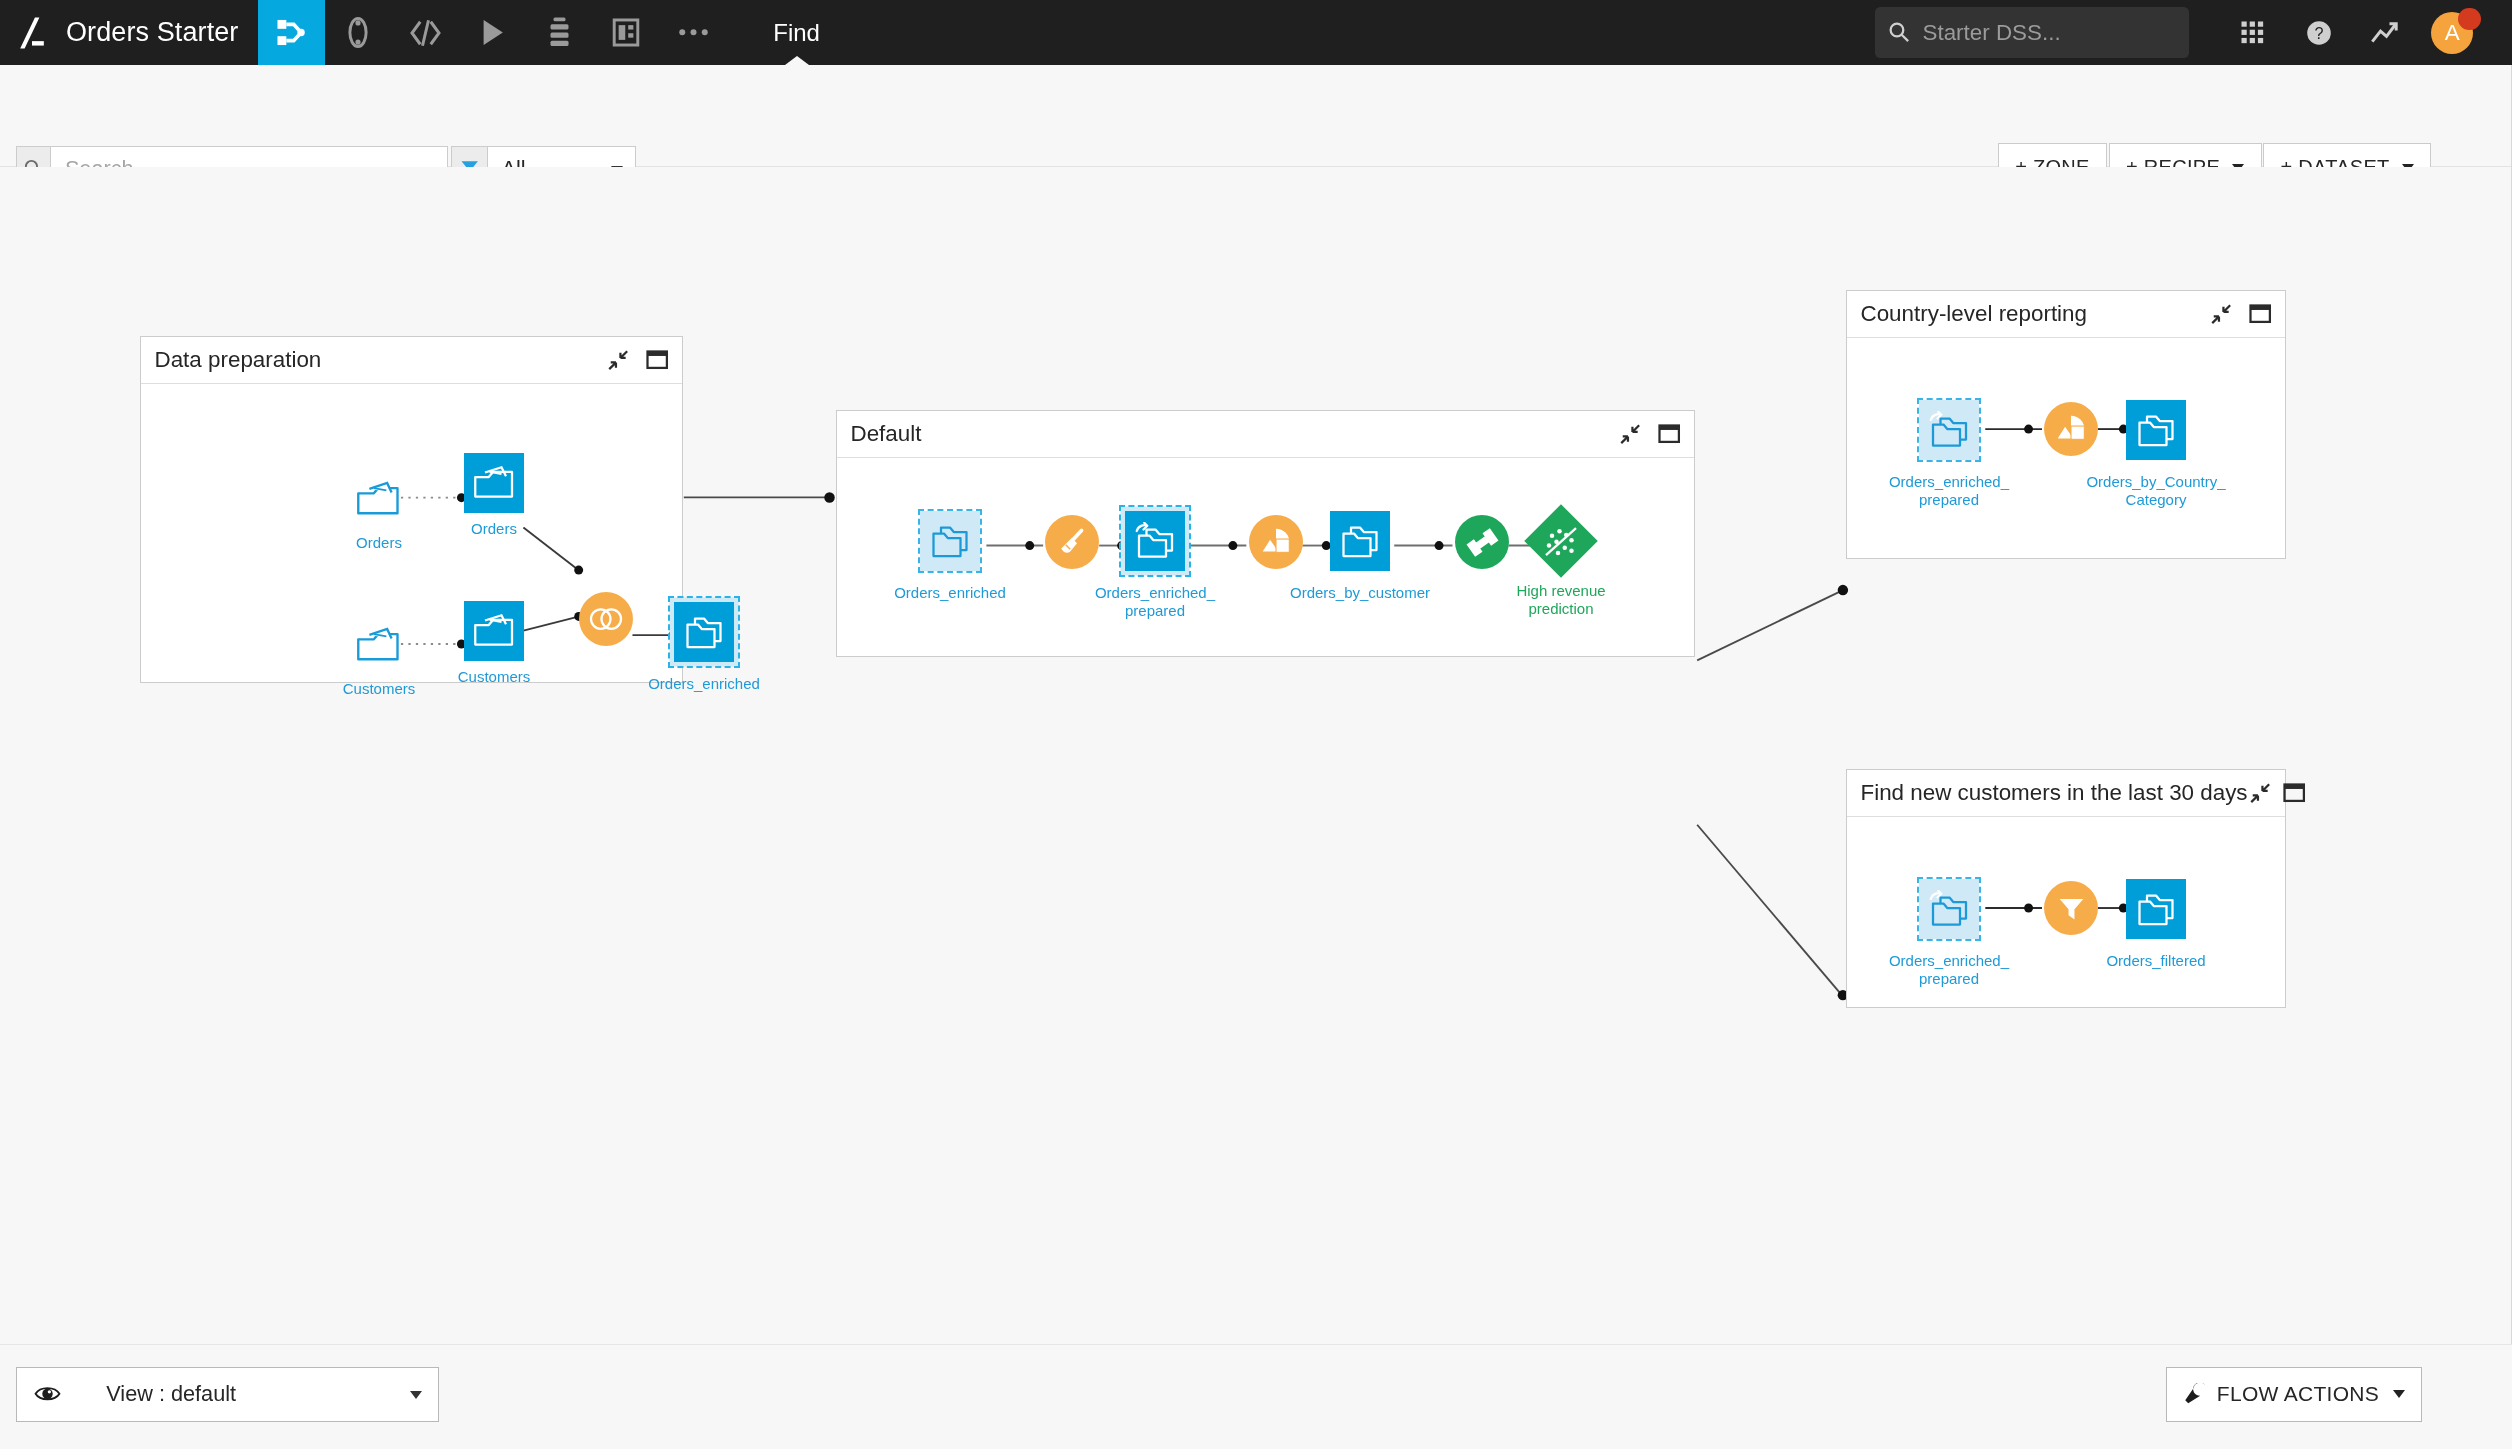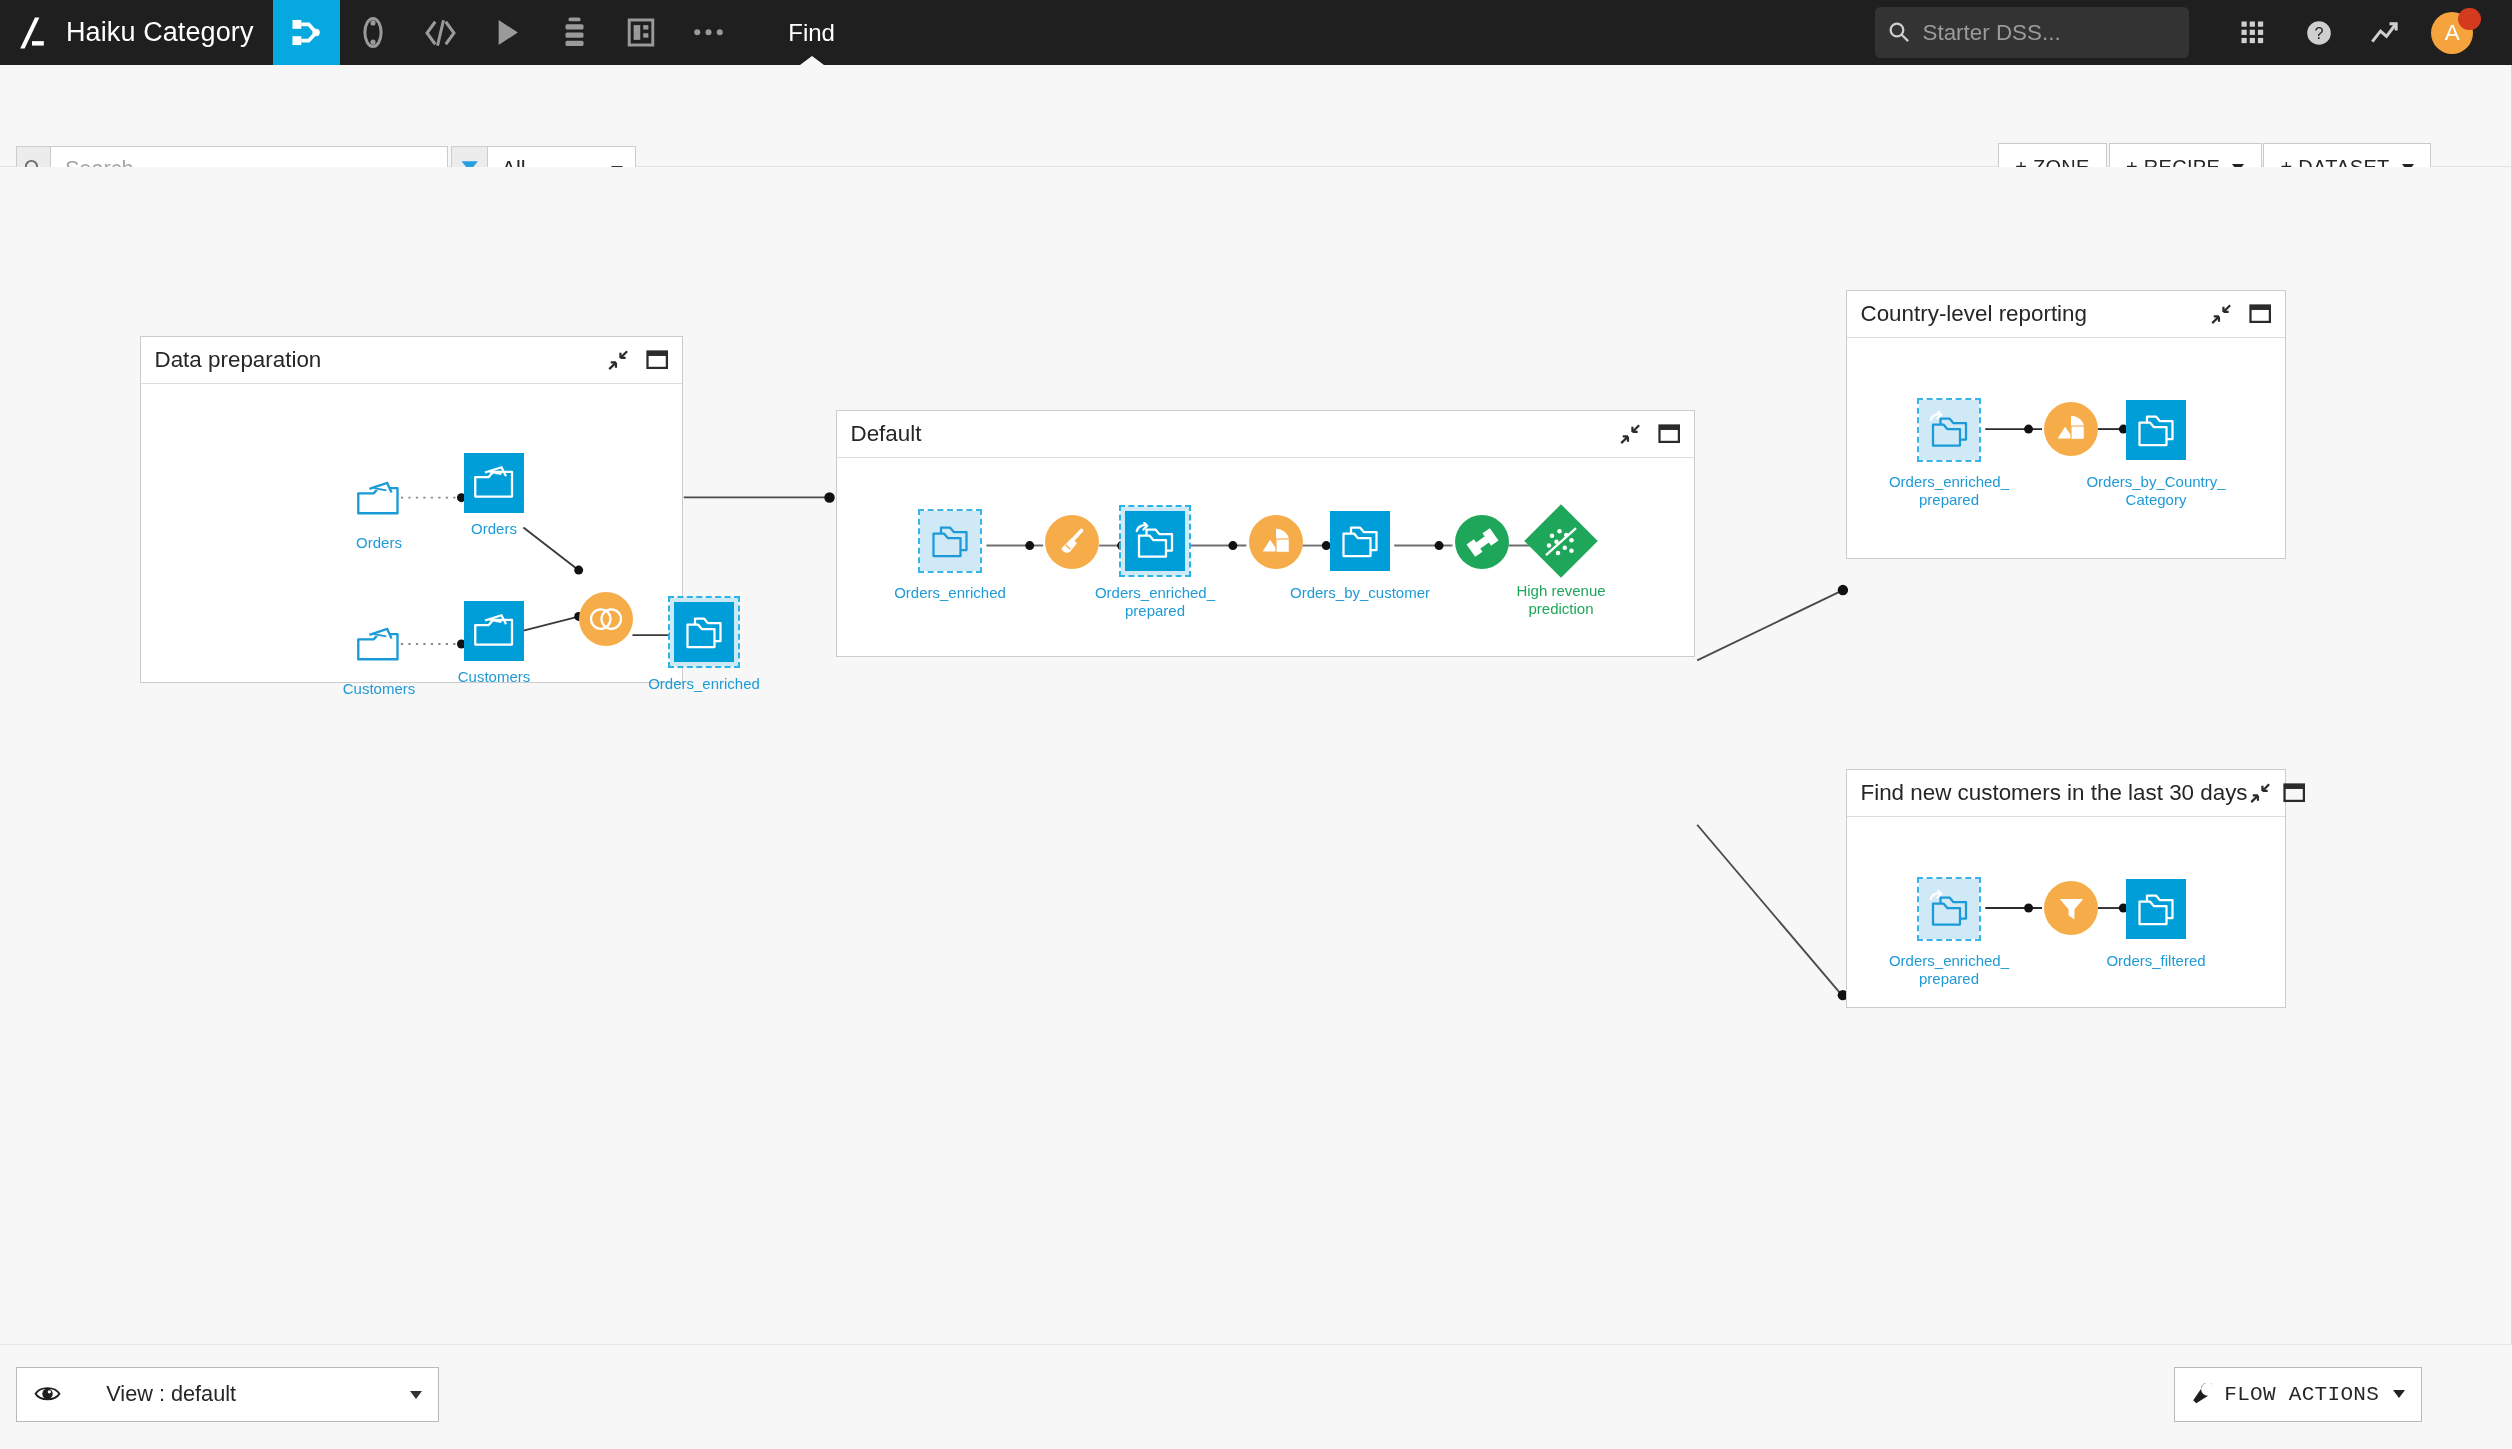--- a/index.html
+++ b/index.html
@@ -179,33 +179,33 @@
     position: absolute; left: 16.4px; top: 21.7px; width: 423px; height: 55px;
     background: #ffffff; border: 0.7px solid #b9b9b9; display: flex;
     align-items: center; padding: 0 12px 0 16.4px; cursor: pointer; gap: 32px;
   }
   #view-select .vs-text { font-size: 21.7px; color: #262626; margin-left: 13.5px; }
   #flow-actions {
     position: absolute; right: 90px; top: 21.7px; height: 55px;
     background: #ffffff; border: 0.7px solid #b9b9b9; display: flex;
     align-items: center; padding: 0 16.4px; cursor: pointer;
   }
-  #flow-actions .fa-text { font-size: 21px; color: #262626; margin-left: 8px; letter-spacing: 0.3px; font-family: Liberation Mono, monospace; }
+  #flow-actions .fa-text { font-size: 21px; color: #262626; margin-left: 8px; letter-spacing: 0.3px; }
 </style>
 </head>
 <body>
 
 <div id="topbar">
   <div class="logo-box">
     <svg width="30" height="34" viewBox="0 0 40 46">
         <path d="M30 2 L10 44 L4 44 L24 2 Z" fill="#fff"></path>
         <rect x="20" y="34" width="16" height="6" fill="#fff"></rect>
       </svg>
   </div>
-  <div class="app-title">Haiku Category</div>
+  <div class="app-title">Orders Starter</div>
 
   <div class="navicon active">
     <svg width="31" height="31" viewBox="0 0 42 42">
         <rect x="2" y="4" width="12" height="12" fill="#fff"></rect>
         <rect x="2" y="26" width="12" height="12" fill="#fff"></rect>
         <path d="M14 10 H24 L34 21 L24 32 H14" stroke="#fff" stroke-width="5" fill="none"></path>
         <circle cx="34" cy="21" r="5" fill="#fff"></circle>
       </svg>
   </div>
   <div class="navicon">

